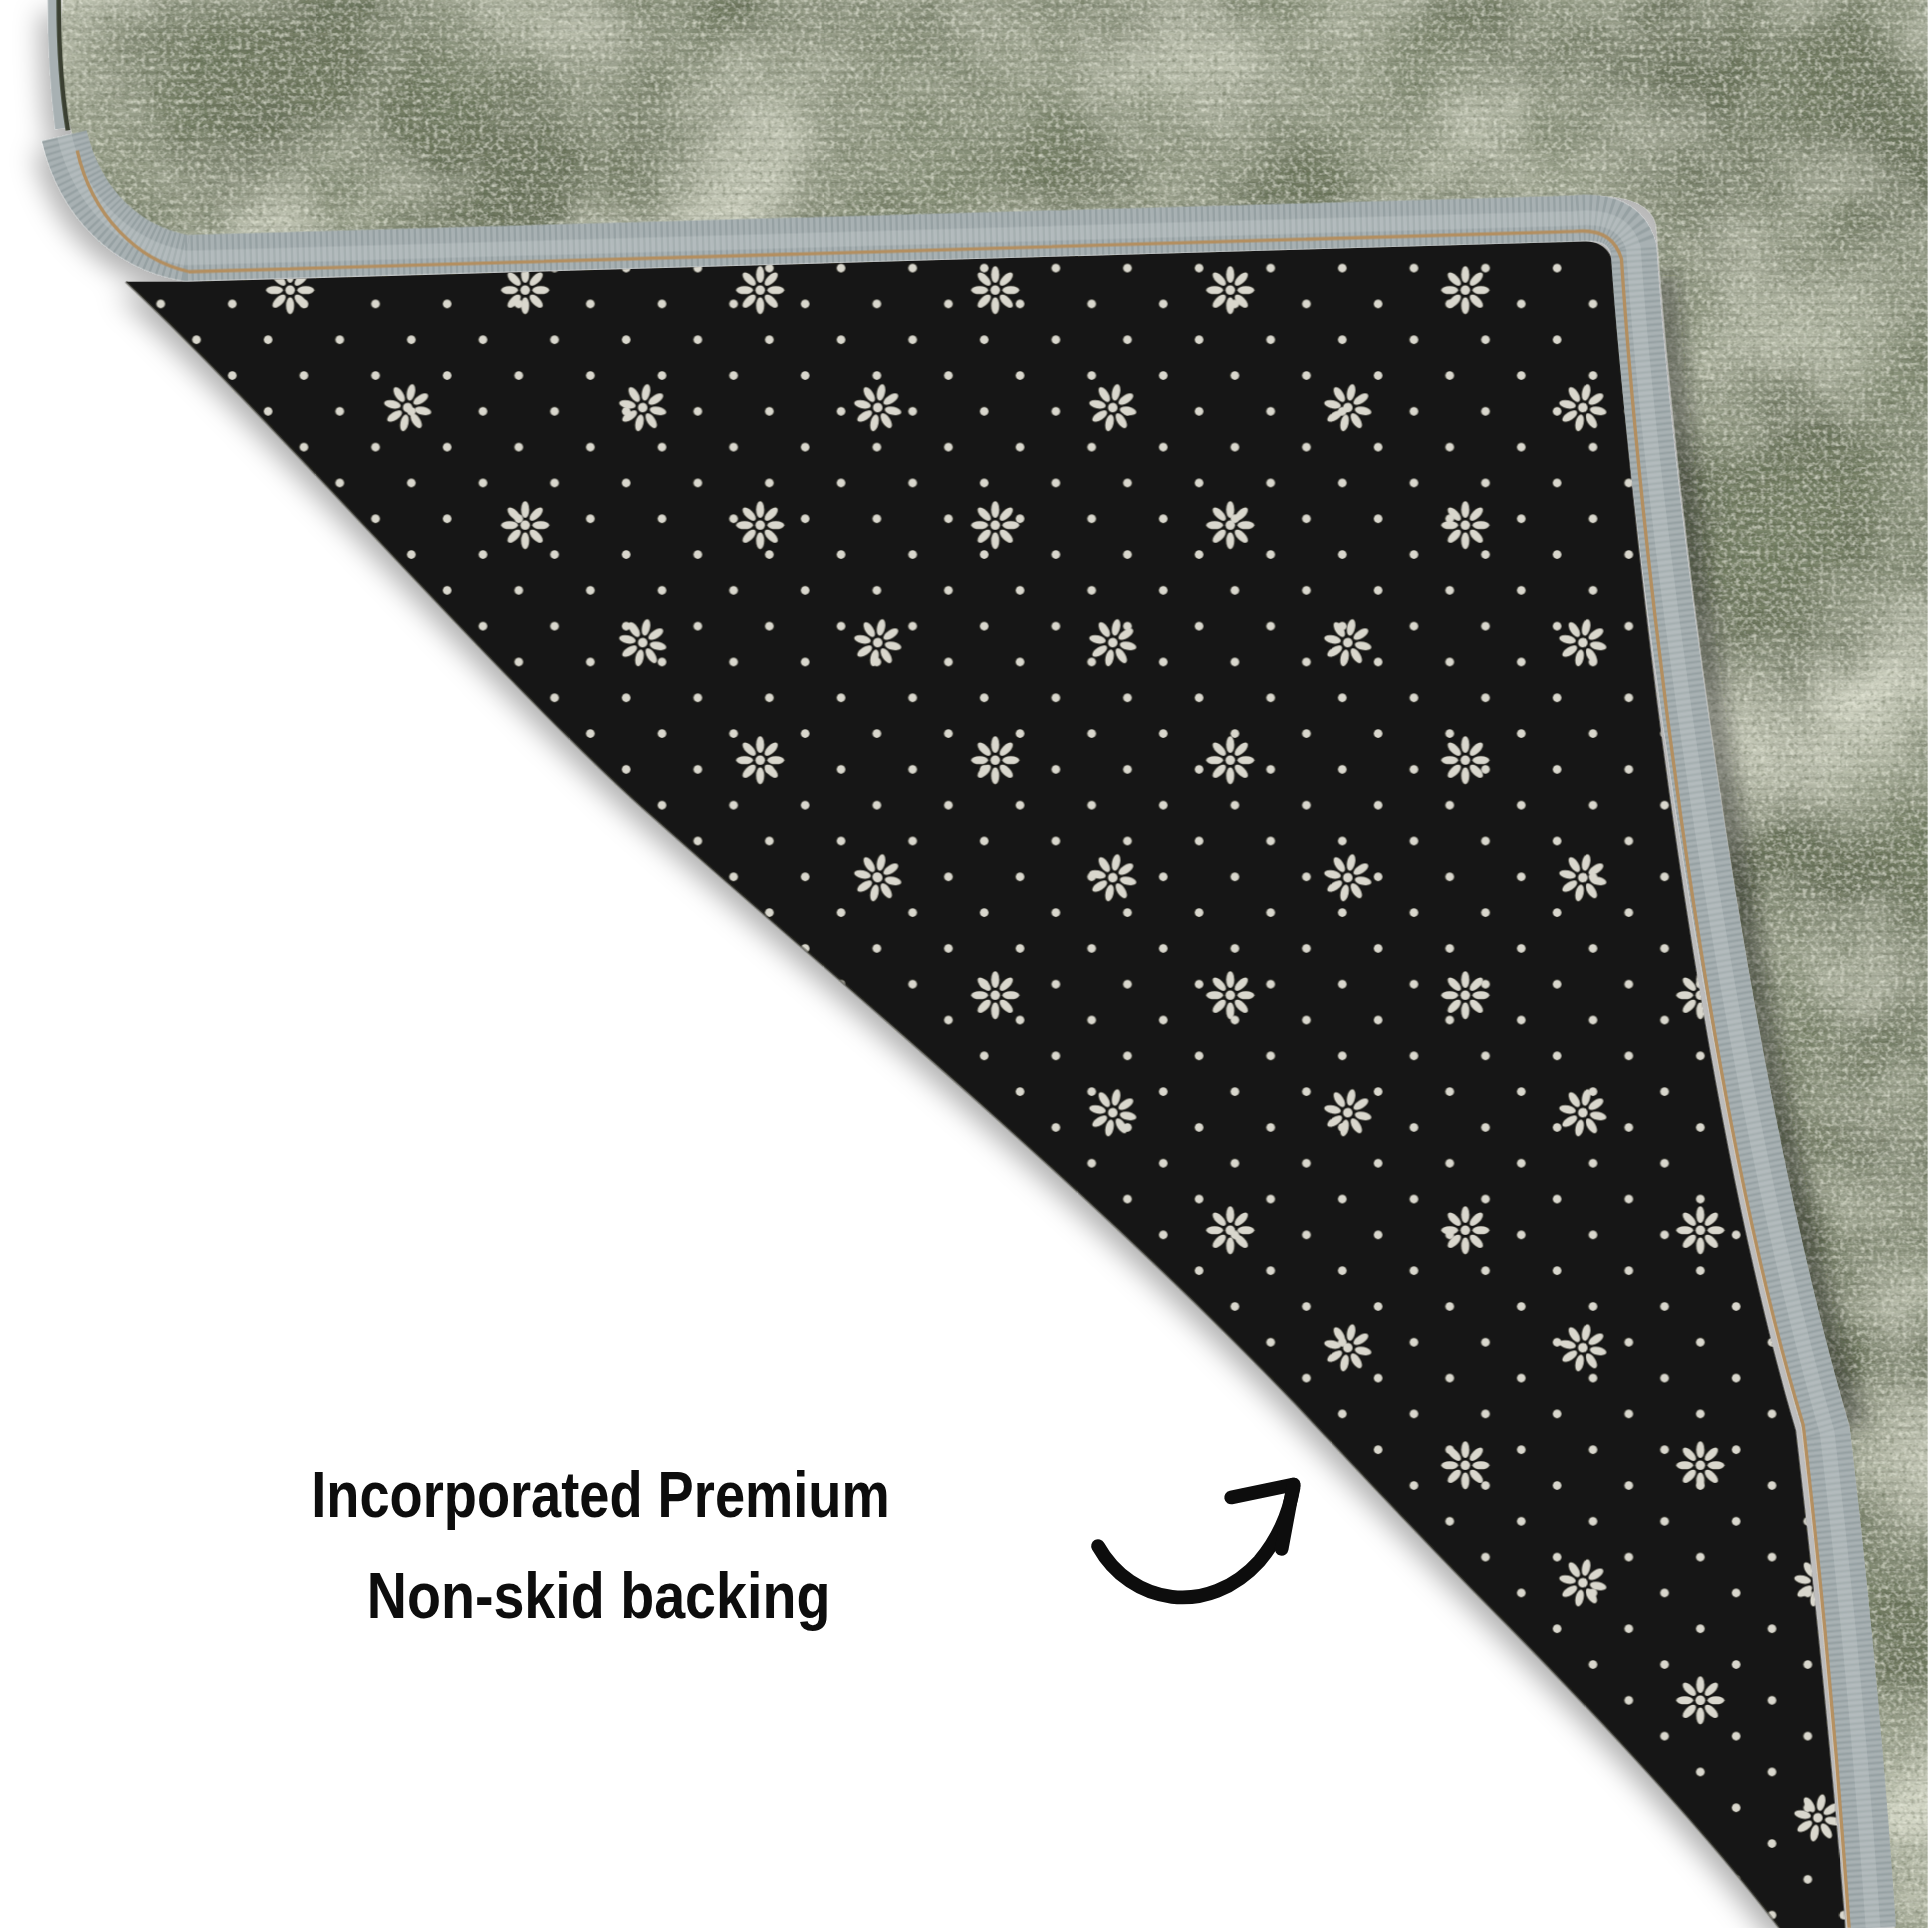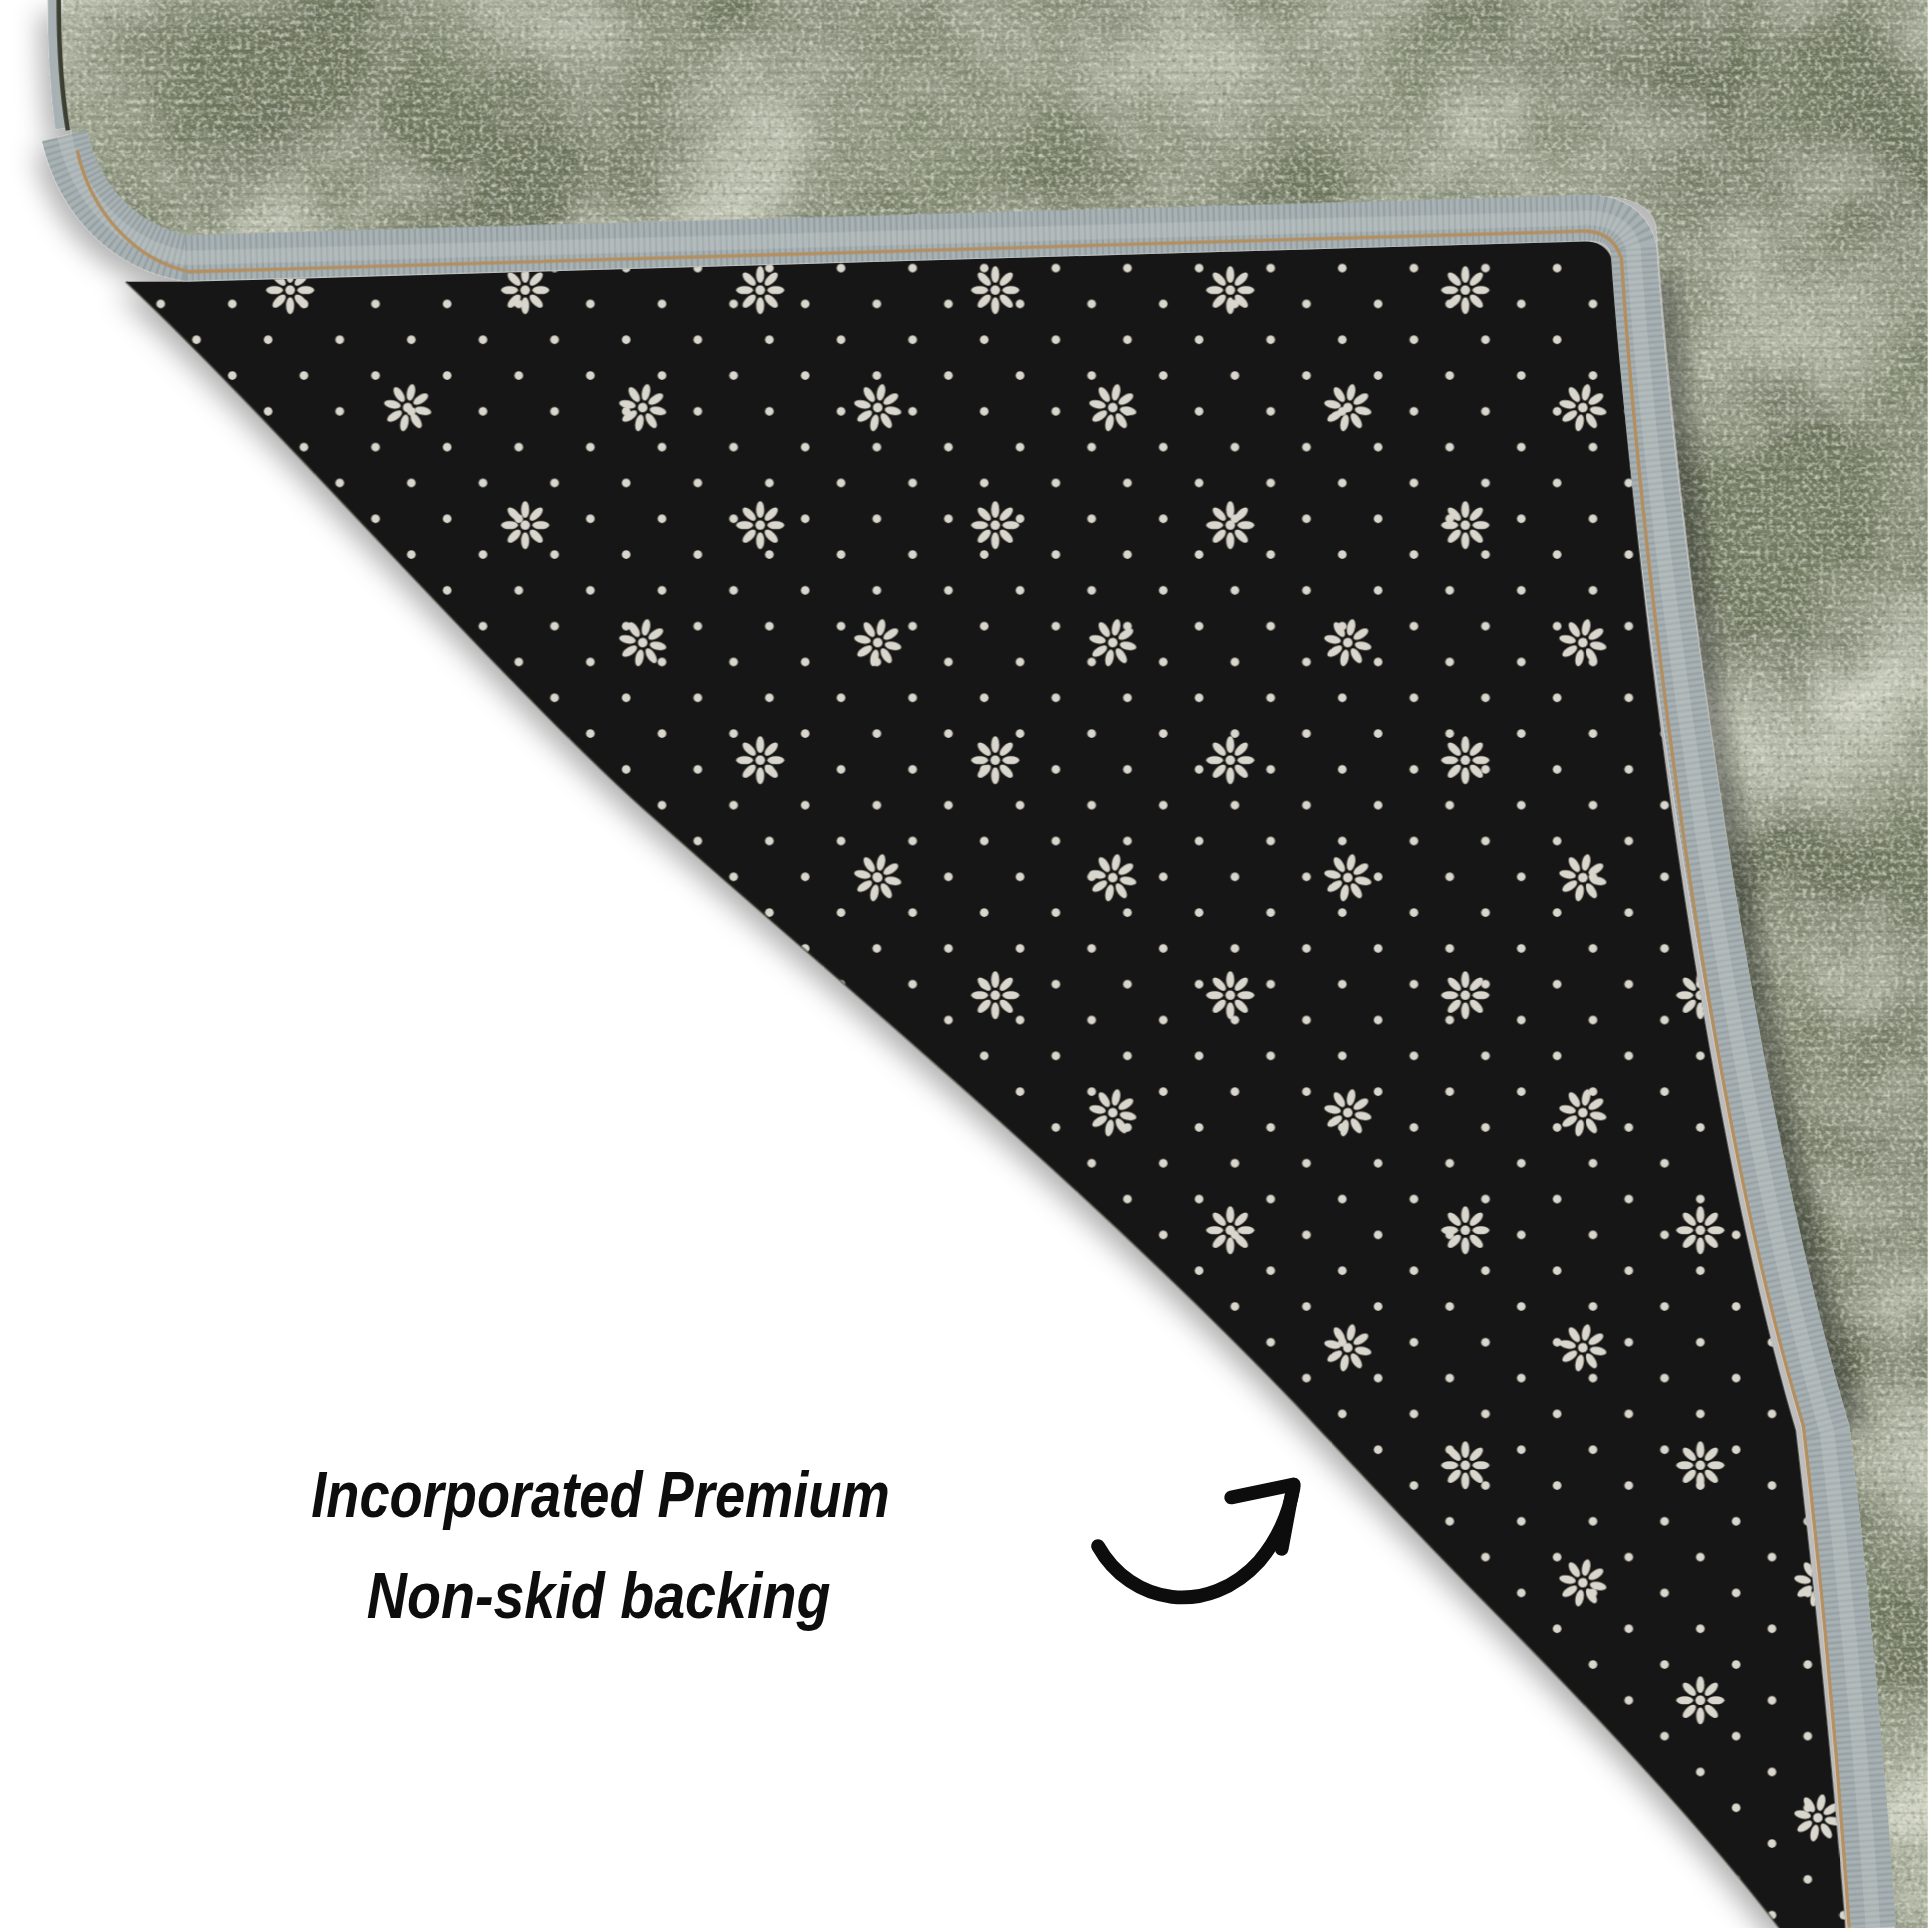--- a/index.html
+++ b/index.html
@@ -1,17 +1,17 @@
 <!DOCTYPE html>
 <html style="font-size:14.7px"><head>
 <meta charset="utf-8">
 <style>
   html,body{margin:0;padding:0;background:#ffffff;}
   .stage{position:relative;width:1928px;height:1928px;background:#8b5cf6;overflow:hidden;
-         font-family:"Liberation Sans", sans-serif;font-style:italic;}
+         font-family:"Liberation Sans", sans-serif;}
   svg{display:block;}
   text.caption{font-family:"Liberation Sans", sans-serif;font-weight:bold;}
 </style>
 </head>
 <body>
 
 <div class="stage">
 <svg width="1928" height="1928" viewBox="0 0 2100 2100">
   <defs>
 

